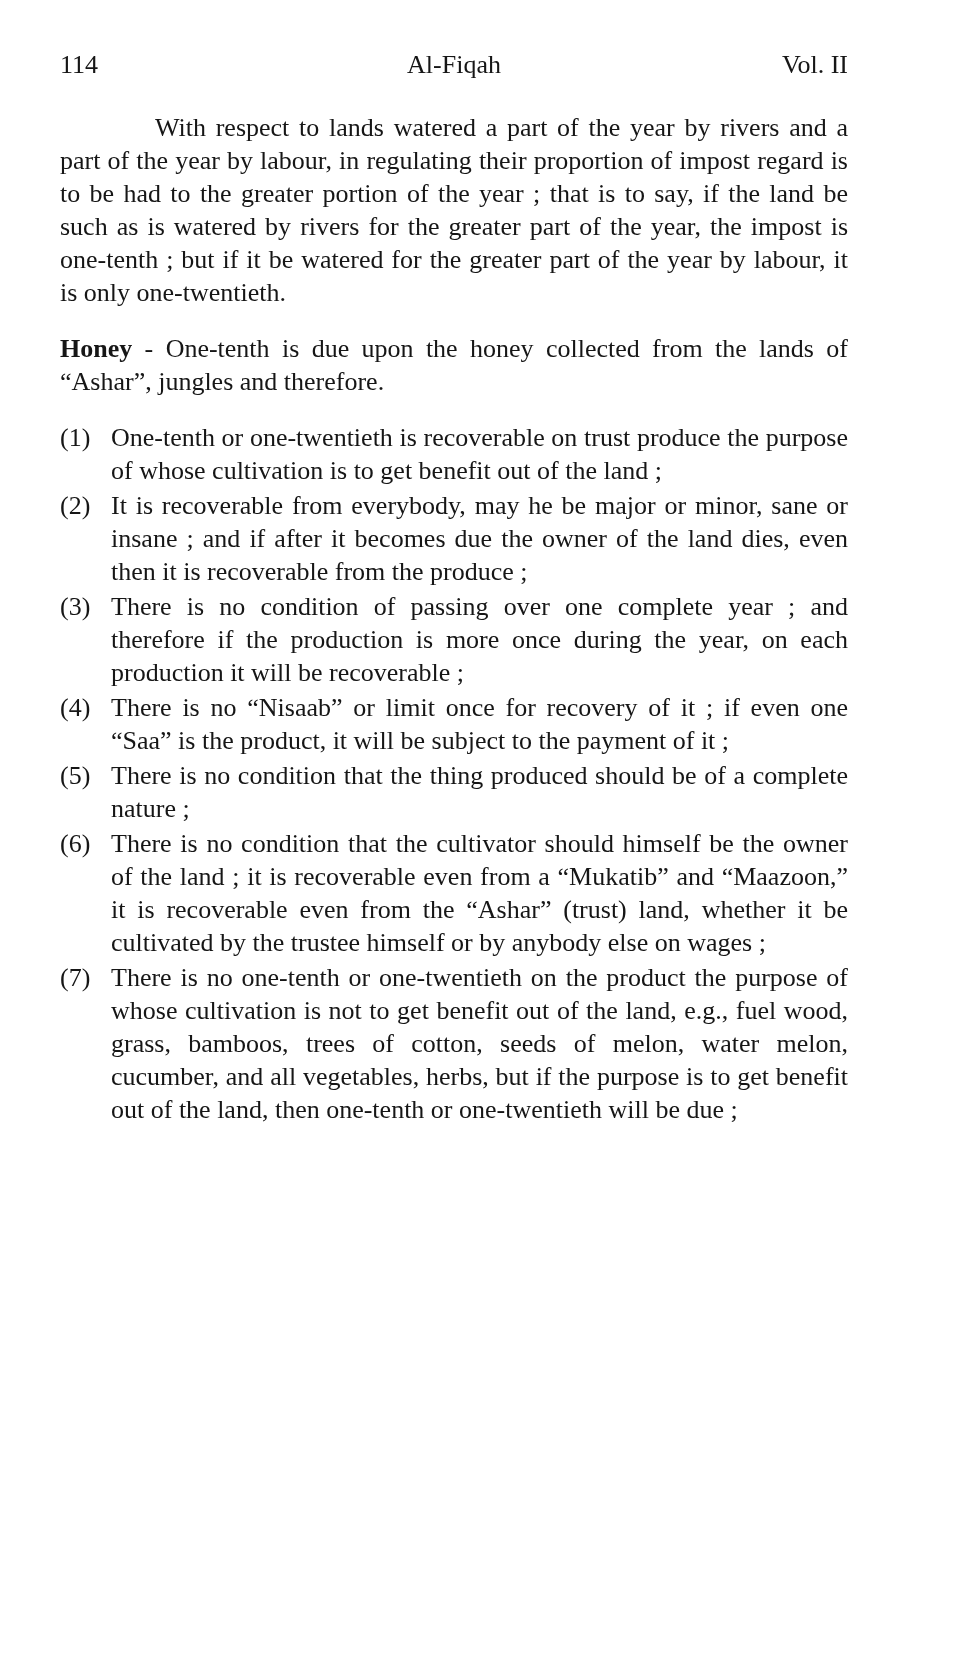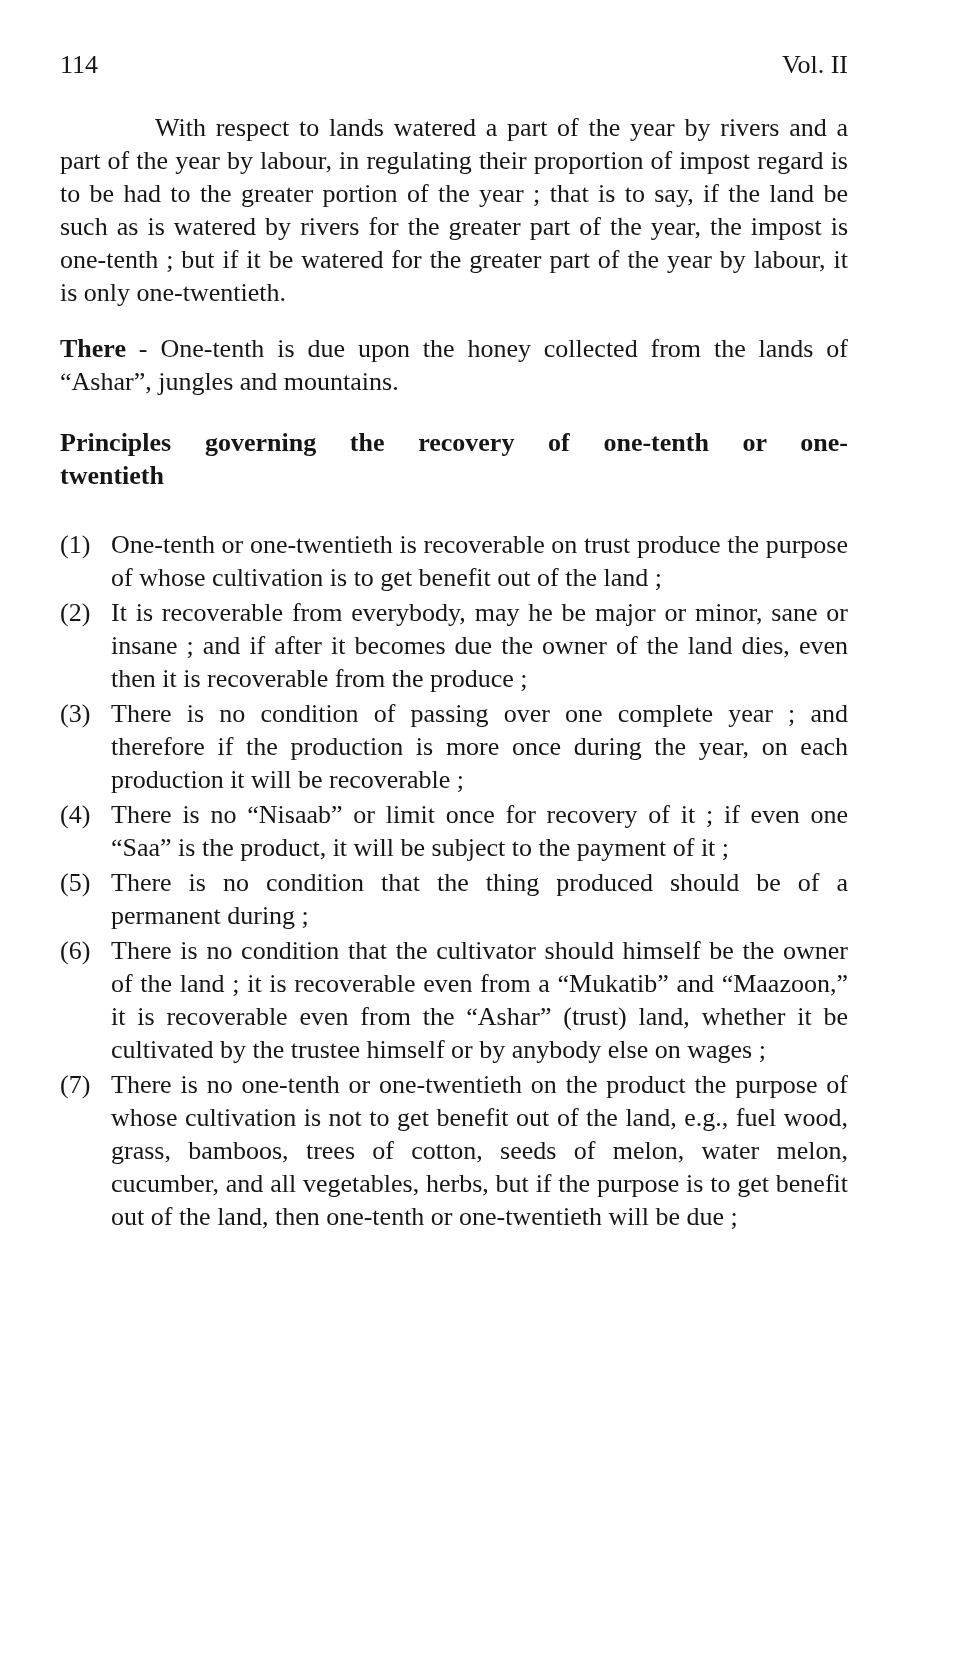--- a/index.html
+++ b/index.html
@@ -63,36 +63,33 @@
     text-align: justify;
   }
 </style>
 </head>
 <body>
 
 <div class="page">
 
   <header class="page-header">
     <span class="pg-num">114</span>
+    <span class="pg-title">Al-Fiqah</span>
     <span class="pg-vol">Vol. II</span>
   </header>
 
   <p class="para first-indent">With respect to lands watered a part of the year by rivers and a part of the year by labour, in regulating their proportion of impost regard is to be had to the greater portion of the year ; that is to say, if the land be such as is watered by rivers for the greater part of the year, the impost is one-tenth ; but if it be watered for the greater part of the year by labour, it is only one-twentieth.</p>
 
   <p class="para">
-    <b class="lead">There</b>
+    <b class="lead">Honey</b>
     <span>-</span>
-    <span>One-tenth is due upon the honey collected from the lands of “Ashar”, jungles and mountains.</span>
+    <span>One-tenth is due upon the honey collected from the lands of “Ashar”, jungles and therefore.</span>
   </p>
 
 
-  <h3 class="section-heading">
-    <span class="hline justify-last">Principles governing the recovery of one-tenth or one-</span>
-    <span class="hline">twentieth</span>
-  </h3>
 
   <div class="list">
 
     <div class="list-item">
       <span class="num">(1)</span>
       <span class="item-text">One-tenth or one-twentieth is recoverable on trust produce the purpose of whose cultivation is to get benefit out of the land ;</span>
     </div>
 
     <div class="list-item">
       <span class="num">(2)</span>
@@ -104,21 +101,21 @@
       <span class="item-text">There is no condition of passing over one complete year ; and therefore if the production is more once during the year, on each production it will be recoverable ;</span>
     </div>
 
     <div class="list-item">
       <span class="num">(4)</span>
       <span class="item-text">There is no “Nisaab” or limit once for recovery of it ; if even one “Saa” is the product, it will be subject to the payment of it ;</span>
     </div>
 
     <div class="list-item">
       <span class="num">(5)</span>
-      <span class="item-text">There is no condition that the thing produced should be of a permanent during ;</span>
+      <span class="item-text">There is no condition that the thing produced should be of a complete nature ;</span>
     </div>
 
     <div class="list-item">
       <span class="num">(6)</span>
       <span class="item-text">There is no condition that the cultivator should himself be the owner of the land ; it is recoverable even from a “Mukatib” and “Maazoon,” it is recoverable even from the “Ashar” (trust) land, whether it be cultivated by the trustee himself or by anybody else on wages ;</span>
     </div>
 
     <div class="list-item">
       <span class="num">(7)</span>
       <span class="item-text">There is no one-tenth or one-twentieth on the product the purpose of whose cultivation is not to get benefit out of the land, e.g., fuel wood, grass, bamboos, trees of cotton, seeds of melon, water melon, cucumber, and all vegetables, herbs, but if the purpose is to get benefit out of the land, then one-tenth or one-twentieth will be due ;</span>

